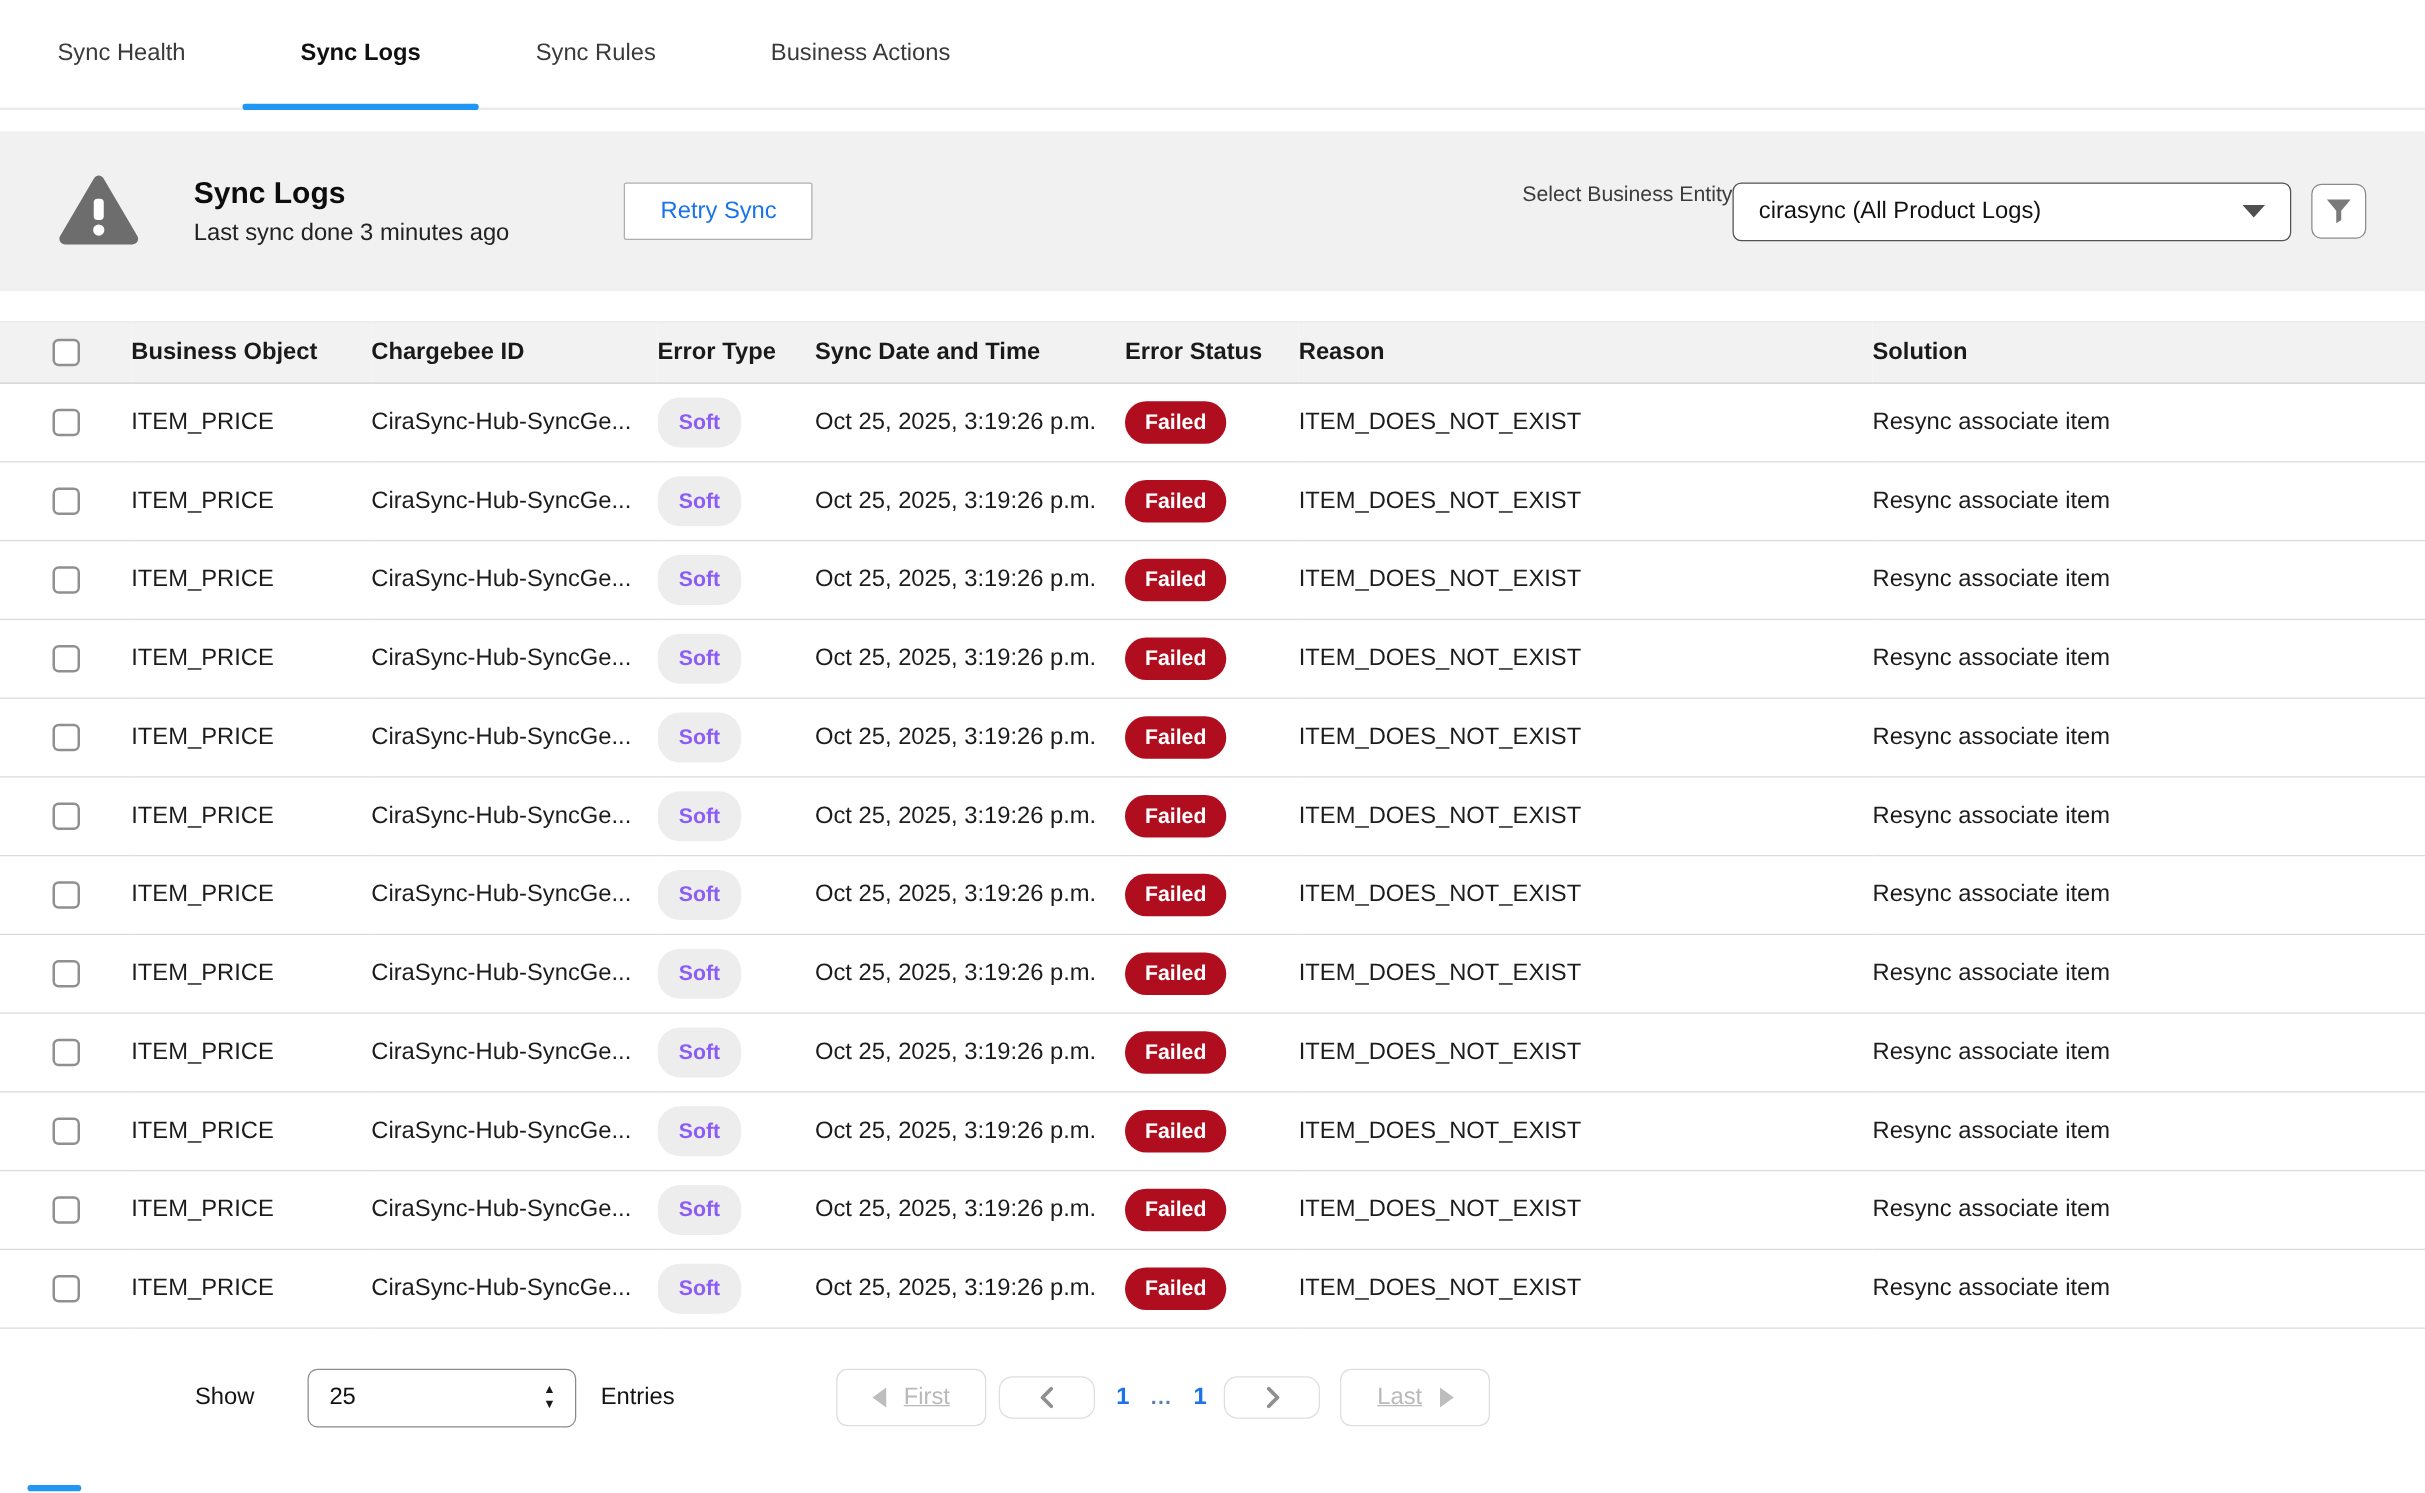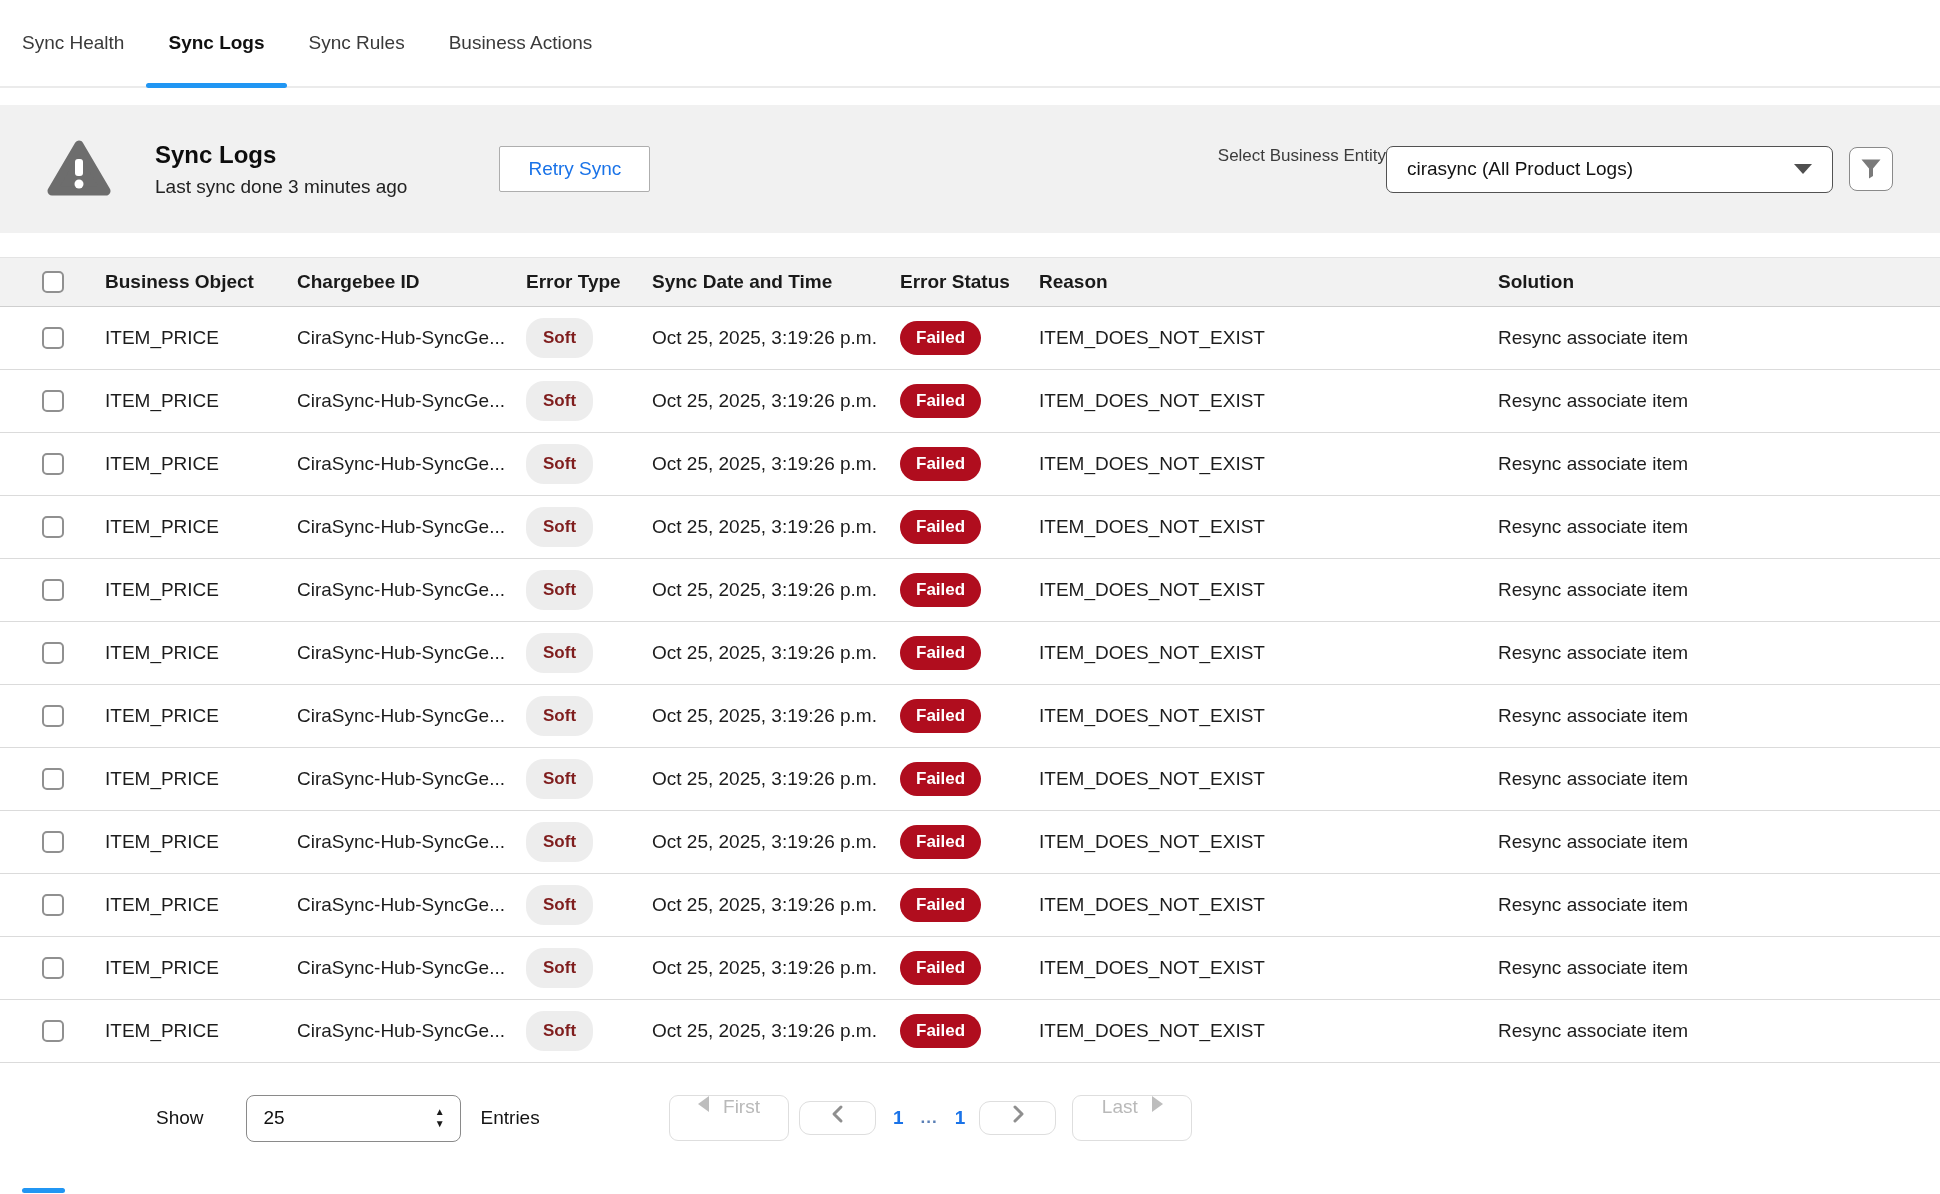--- a/index.html
+++ b/index.html
@@ -14,21 +14,21 @@
 
   
   .tabbar {
     display: flex;
     height: 88px;
     align-items: stretch;
     border-bottom: 2px solid #ebebeb;
   }
   .tab {
     display: flex; align-items: center;
-    padding: 0 22px;
+    padding: 0 46px;
     font-size: 19px;
     color: #3a3a3a;
     position: relative;
     cursor: pointer;
     white-space: nowrap;
   }
   .tab.active { font-weight: bold; color: #101010; }
   .tab.active::after {
     content: ""; position: absolute; left: 0; right: 0; bottom: -2px;
     height: 5px; background: var(--accent-blue, #2196f3); border-radius: 3px;
@@ -127,21 +127,21 @@
     border-radius: 5px;
     background: #fff;
     vertical-align: middle;
     cursor: pointer;
   }
   .badge-soft {
     display: inline-block;
     padding: 10px 17px;
     background: var(--soft-badge-bg, #ededed);
     border-radius: 18px;
-    font-size: 17px; font-weight: bold; color: #7f1d1d;
+    font-size: 17px; font-weight: bold; color: #8b5cf6;
   }
   .badge-failed {
     display: inline-block;
     padding: 7px 16px;
     background: var(--failed-red, #b00d1e);
     border-radius: 18px;
     font-size: 17px; font-weight: bold; color: #fff;
   }
 
   
@@ -158,22 +158,23 @@
     padding: 0 13px 0 17px;
     cursor: text;
   }
   .spin-value { font-size: 19px; color: #111; }
   .spin-arrows { display: flex; flex-direction: column; line-height: 1; }
   .spin-arrows span { font-size: 10px; color: #1a1a1a; cursor: pointer; padding: 1px 2px; }
 
   .pagination { position: absolute; left: 669px; top: 50%; transform: translateY(-50%); display: flex; align-items: center; }
   .page-btn {
     background: #fff; border: 1px solid #dedede; cursor: pointer;
-    display: flex; justify-content: center;
+    display: flex; align-items: center; justify-content: center;
     font-family: inherit;
+    text-decoration: underline;
   }
   .page-btn.big {
     height: 46px; min-width: 120px; border-radius: 9px;
     font-size: 19px; color: #b9b9b9; gap: 14px; padding: 0 20px;
   }
   .page-btn.small { height: 34px; width: 77px; border-radius: 11px; margin: 0 0 0 10px; }
   .page-btn.small svg { display: block; }
   .tri-left {
     width: 0; height: 0; display: inline-block;
     border-top: 8px solid transparent; border-bottom: 8px solid transparent;

